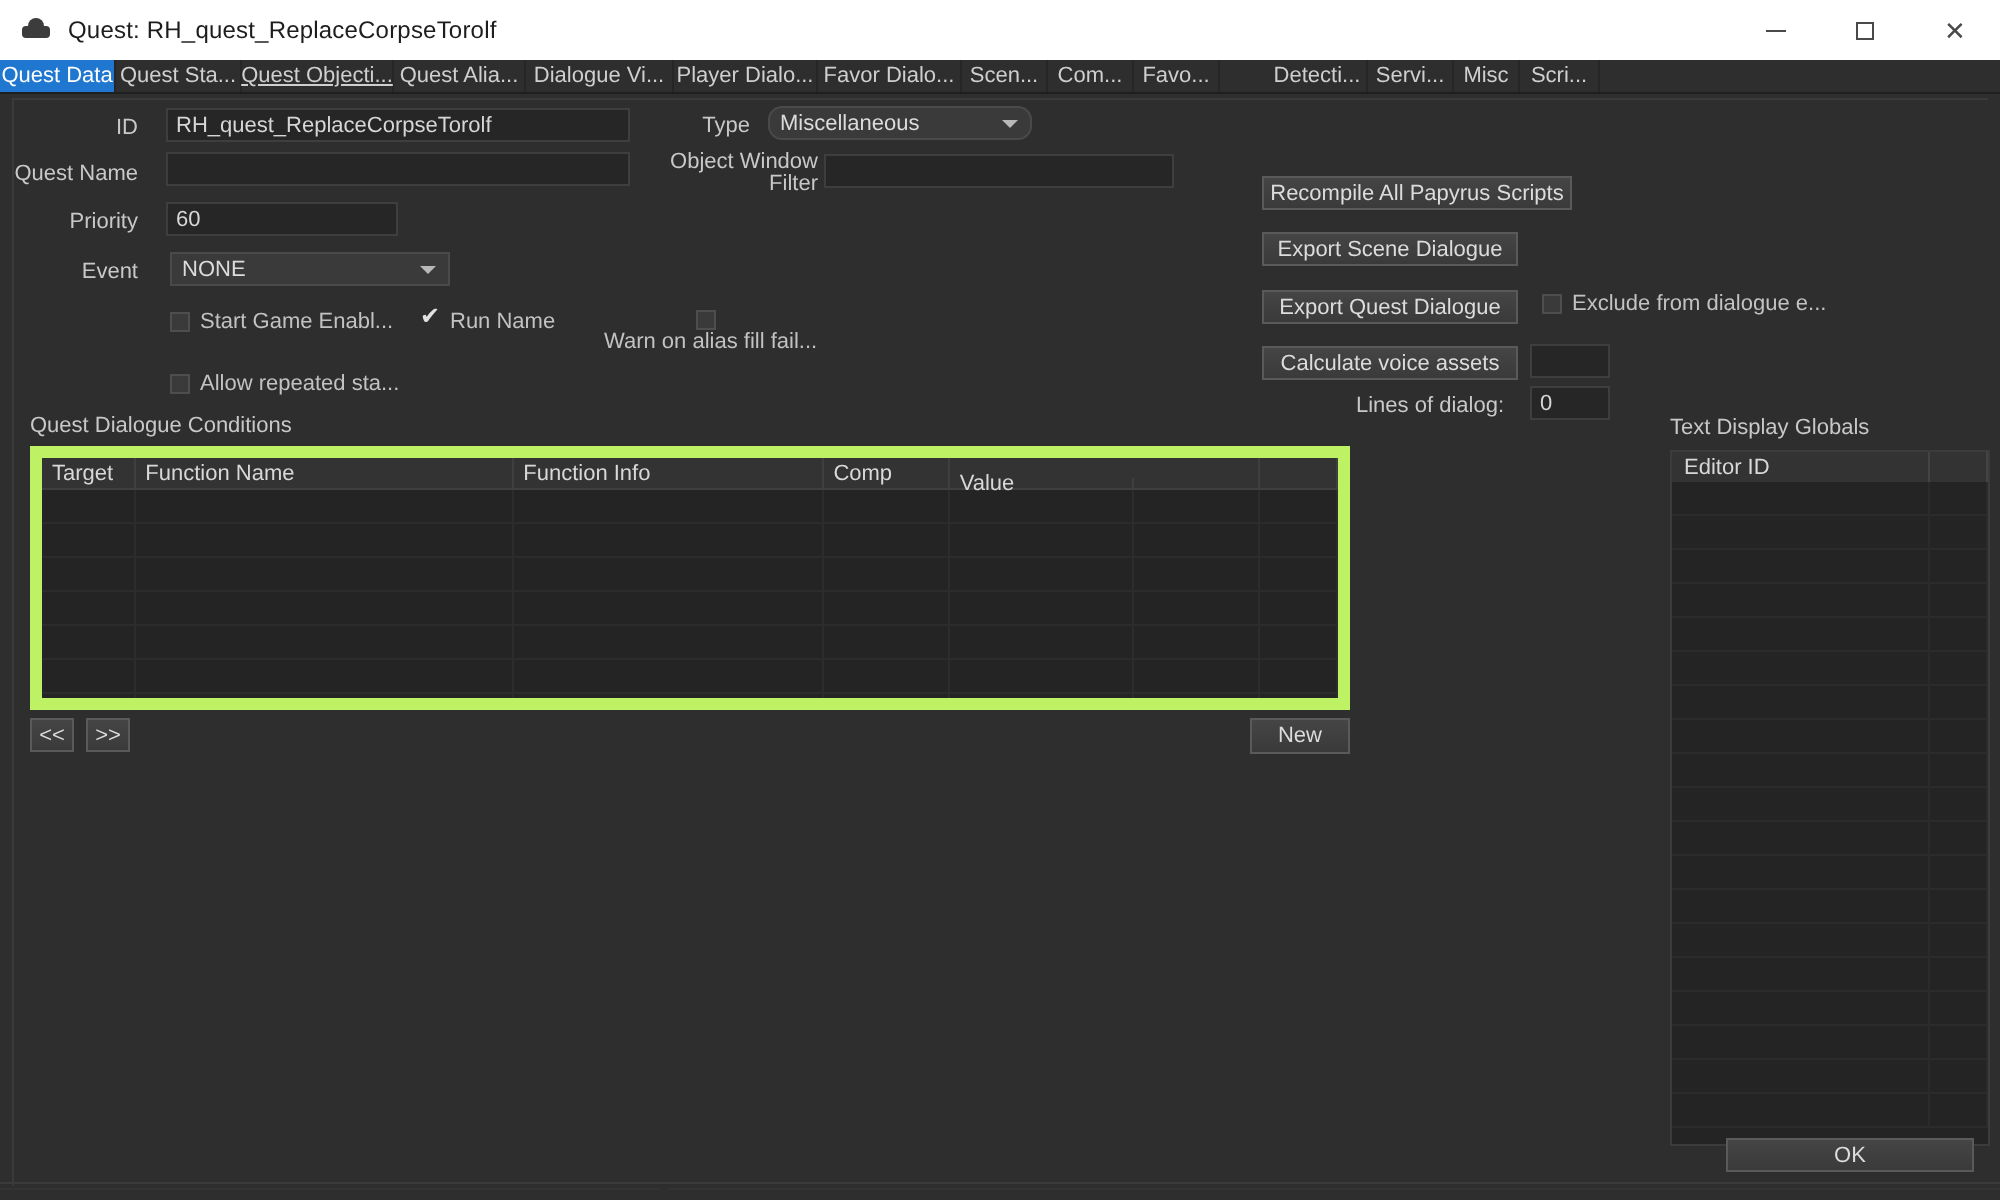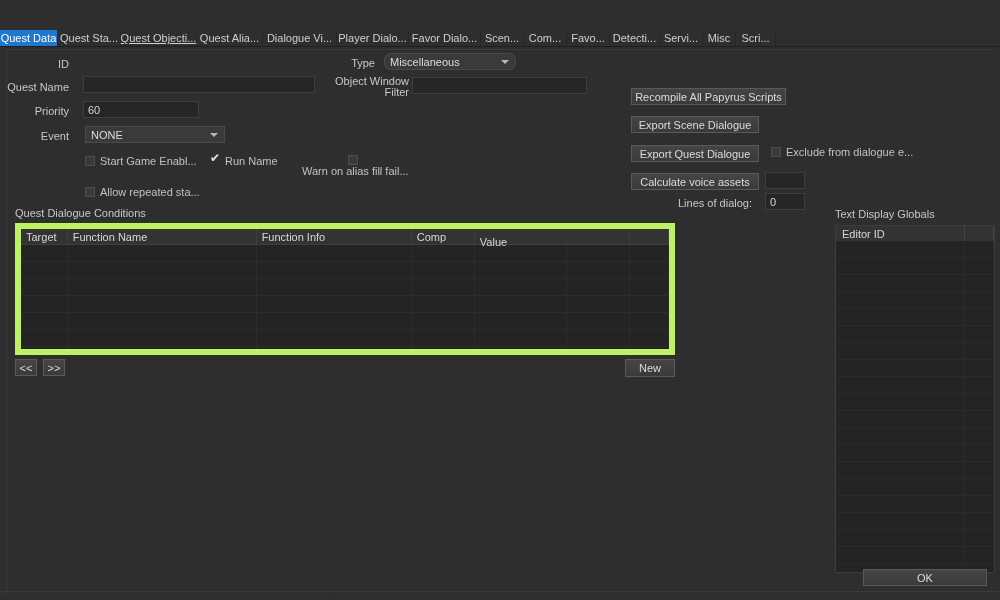--- a/index.html
+++ b/index.html
@@ -161,41 +161,60 @@
 
   .divider {
     position: absolute; background: #3a3a3a; height: 1px;
   }
 </style>
 </head>
 <body>
 
 <div id="app">
 
+  <div class="titlebar">
+    <div class="title-icon">
+      <span class="dome"></span>
+        <span class="body"></span>
+    </div>
+    <div class="title-text">Quest: RH_quest_ReplaceCorpseTorolf</div>
+    <div class="winbtns">
+      <div class="winbtn">
+          <span class="glyph-min"></span>
+        </div>
+      <div class="winbtn">
+          <span class="glyph-max"></span>
+        </div>
+      <div class="winbtn close">
+          <span>✕</span>
+        </div>
+    </div>
+  </div>
 
   <div class="tabstrip" id="tabstrip">
       <div class="tab active" style="width: 58px;">Quest Data</div>
       <div class="tab" style="width: 63px;">Quest Sta...</div>
       <div class="tab" style="width: 76px; text-decoration: underline;">Quest Objecti...</div>
       <div class="tab" style="width: 66px;">Quest Alia...</div>
       <div class="tab" style="width: 74px;">Dialogue Vi...</div>
       <div class="tab" style="width: 72px;">Player Dialo...</div>
       <div class="tab" style="width: 72px;">Favor Dialo...</div>
       <div class="tab" style="width: 43px;">Scen...</div>
       <div class="tab" style="width: 43px;">Com...</div>
       <div class="tab" style="width: 43px;">Favo...</div>
-      <div class="tab" style="width: 50px;">Detecti...</div>
+      <div class="tab" style="width: 50px; margin-left: 24px;">Detecti...</div>
       <div class="tab" style="width: 43px;">Servi...</div>
       <div class="tab" style="width: 33px;">Misc</div>
       <div class="tab" style="width: 40px;">Scri...</div>
     </div>
 
   <div class="form-panel">
 
     <div class="lbl right" style="left:6px; top:8px; width:56px;">ID</div>
+    <div class="textbox" style="left:76px; top:4px; width:232px; height:17px;">RH_quest_ReplaceCorpseTorolf</div>
 
     <div class="lbl right" style="left:0px; top:31px; width:62px;">Quest Name</div>
     <div class="textbox empty" style="left:76px; top:26px; width:232px; height:17px;"></div>
 
     <div class="lbl right" style="left:6px; top:55px; width:56px;">Priority</div>
     <div class="textbox" style="left:76px; top:51px; width:116px; height:17px;">60</div>
 
     <div class="lbl right" style="left:6px; top:80px; width:56px;">Event</div>
     <div class="combo" style="left:78px; top:76px; width:140px; height:17px;">
       <span>NONE</span>

